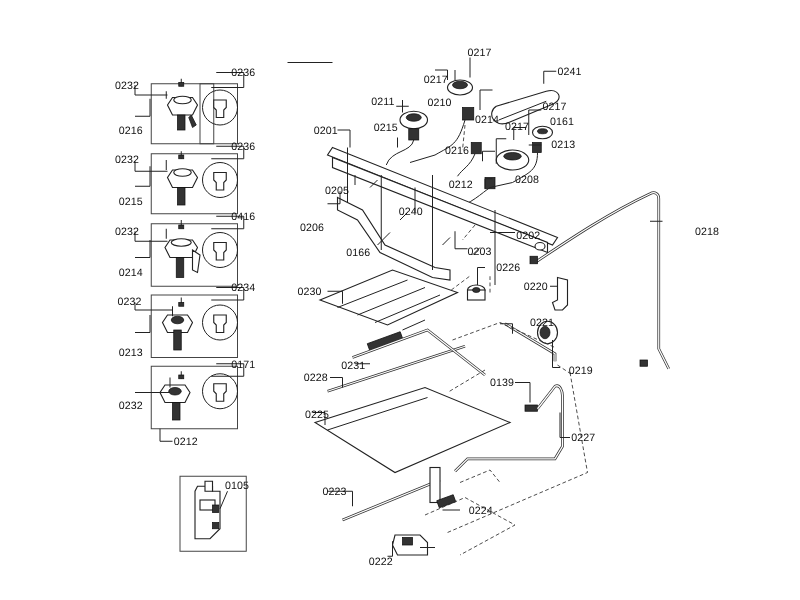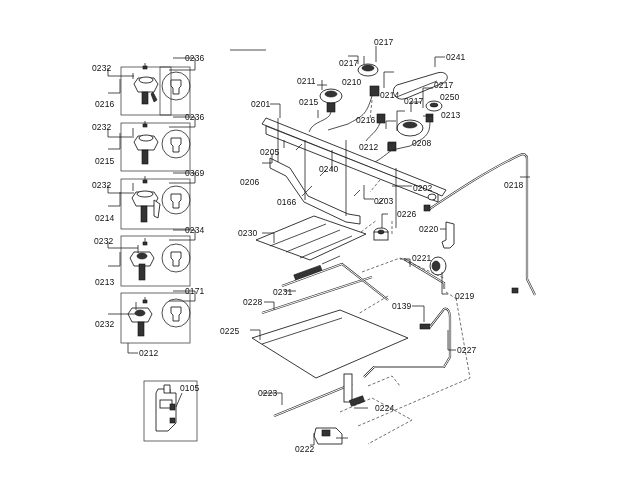--- a/index.html
+++ b/index.html
@@ -251,59 +251,59 @@
   <path class="ln" d="M310 445h4v-12"></path>
 </svg>
 
 <span class="lbl" style="left:92px;top:64px">0232</span>
 <span class="lbl" style="left:185px;top:54px">0236</span>
 <span class="lbl" style="left:95px;top:100px">0216</span>
 <span class="lbl" style="left:92px;top:123px">0232</span>
 <span class="lbl" style="left:185px;top:113px">0236</span>
 <span class="lbl" style="left:95px;top:157px">0215</span>
 <span class="lbl" style="left:92px;top:181px">0232</span>
-<span class="lbl" style="left:185px;top:169px">0369</span>
+<span class="lbl" style="left:185px;top:169px">0416</span>
 <span class="lbl" style="left:95px;top:214px">0214</span>
 <span class="lbl" style="left:94px;top:237px">0232</span>
 <span class="lbl" style="left:185px;top:226px">0234</span>
 <span class="lbl" style="left:95px;top:278px">0213</span>
 <span class="lbl" style="left:185px;top:287px">0171</span>
 <span class="lbl" style="left:95px;top:320px">0232</span>
 <span class="lbl" style="left:139px;top:349px">0212</span>
 <span class="lbl" style="left:180px;top:384px">0105</span>
 
 <span class="lbl" style="left:374px;top:38px">0217</span>
 <span class="lbl" style="left:446px;top:53px">0241</span>
 <span class="lbl" style="left:339px;top:59px">0217</span>
 <span class="lbl" style="left:297px;top:77px">0211</span>
 <span class="lbl" style="left:342px;top:78px">0210</span>
 <span class="lbl" style="left:434px;top:81px">0217</span>
 <span class="lbl" style="left:380px;top:91px">0214</span>
-<span class="lbl" style="left:440px;top:93px">0250</span>
+<span class="lbl" style="left:440px;top:93px">0161</span>
 <span class="lbl" style="left:251px;top:100px">0201</span>
 <span class="lbl" style="left:299px;top:98px">0215</span>
 <span class="lbl" style="left:404px;top:97px">0217</span>
 <span class="lbl" style="left:441px;top:111px">0213</span>
 <span class="lbl" style="left:356px;top:116px">0216</span>
 <span class="lbl" style="left:412px;top:139px">0208</span>
 <span class="lbl" style="left:260px;top:148px">0205</span>
 <span class="lbl" style="left:359px;top:143px">0212</span>
 <span class="lbl" style="left:319px;top:165px">0240</span>
 <span class="lbl" style="left:240px;top:178px">0206</span>
 <span class="lbl" style="left:413px;top:184px">0202</span>
 <span class="lbl" style="left:277px;top:198px">0166</span>
 <span class="lbl" style="left:374px;top:197px">0203</span>
-<span class="lbl" style="left:504px;top:181px">0218</span>
+<span class="lbl" style="left:556px;top:181px">0218</span>
 <span class="lbl" style="left:397px;top:210px">0226</span>
 <span class="lbl" style="left:238px;top:229px">0230</span>
 <span class="lbl" style="left:419px;top:225px">0220</span>
-<span class="lbl" style="left:412px;top:254px">0221</span>
+<span class="lbl" style="left:424px;top:254px">0221</span>
 <span class="lbl" style="left:455px;top:292px">0219</span>
 <span class="lbl" style="left:273px;top:288px">0231</span>
 <span class="lbl" style="left:243px;top:298px">0228</span>
 <span class="lbl" style="left:392px;top:302px">0139</span>
-<span class="lbl" style="left:220px;top:327px">0225</span>
+<span class="lbl" style="left:244px;top:327px">0225</span>
 <span class="lbl" style="left:457px;top:346px">0227</span>
 <span class="lbl" style="left:258px;top:389px">0223</span>
 <span class="lbl" style="left:375px;top:404px">0224</span>
 <span class="lbl" style="left:295px;top:445px">0222</span>
 
 </div>
 
 </body></html>

